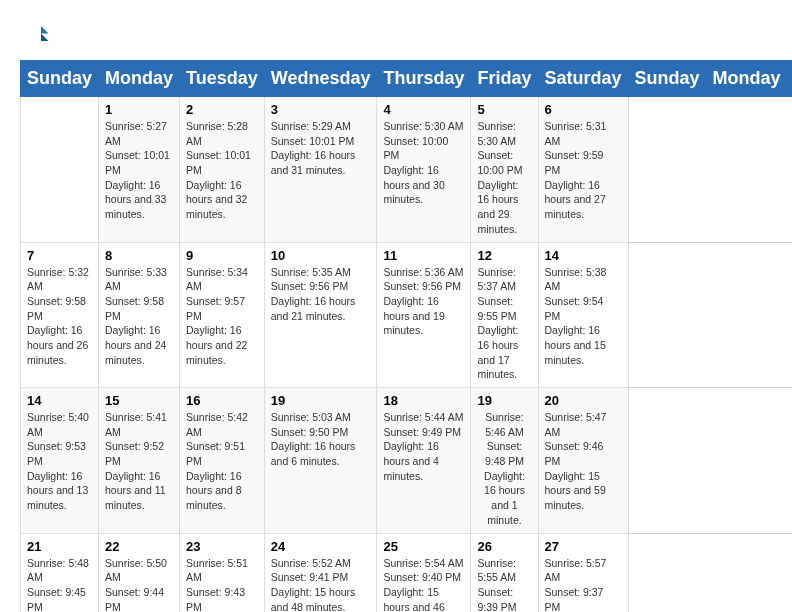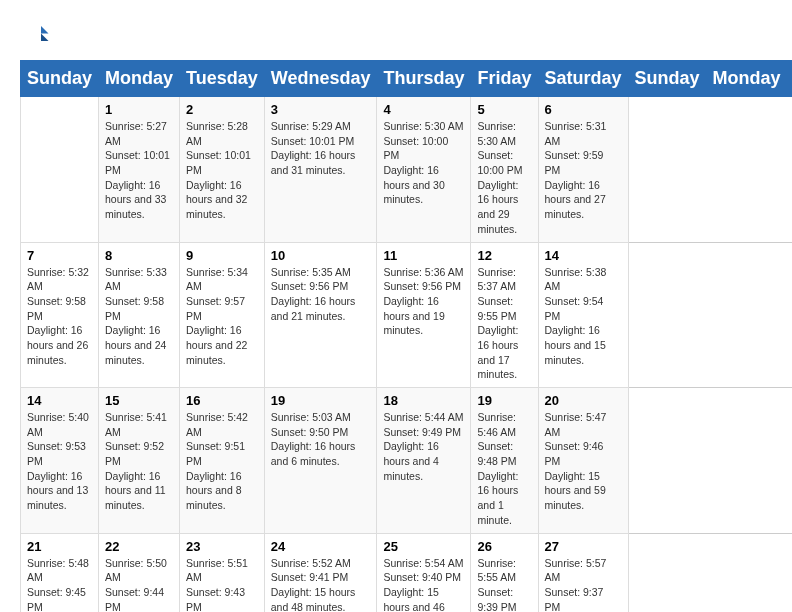--- a/index.html
+++ b/index.html
@@ -240,21 +240,21 @@
 Daylight: 16 hours and 6 minutes.</div>
         </td>
         <td>
           <span class="day-number">18</span>
           <div class="cell-text" style="white-space: pre-line;">Sunrise: 5:44 AM
 Sunset: 9:49 PM
 Daylight: 16 hours and 4 minutes.</div>
         </td>
         <td>
           <span class="day-number">19</span>
-          <div class="cell-text" style="white-space: pre-line;">Sunrise: 5:46 AM
+          <div class="cell-text" style="white-space: pre-line; text-align: center;">Sunrise: 5:46 AM
 Sunset: 9:48 PM
 Daylight: 16 hours and 1 minute.</div>
         </td>
         <td>
           <span class="day-number">20</span>
           <div class="cell-text" style="white-space: pre-line;">Sunrise: 5:47 AM
 Sunset: 9:46 PM
 Daylight: 15 hours and 59 minutes.</div>
         </td>
       </tr>

